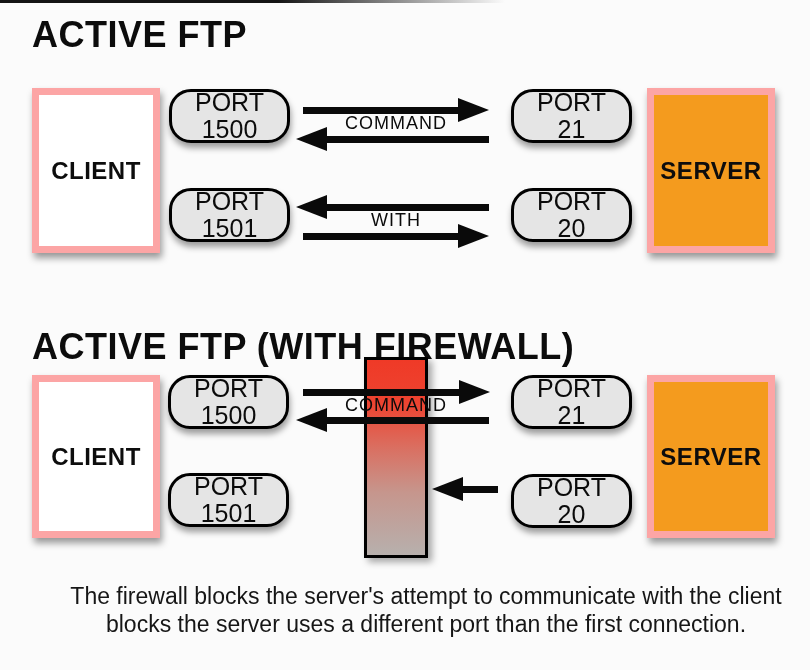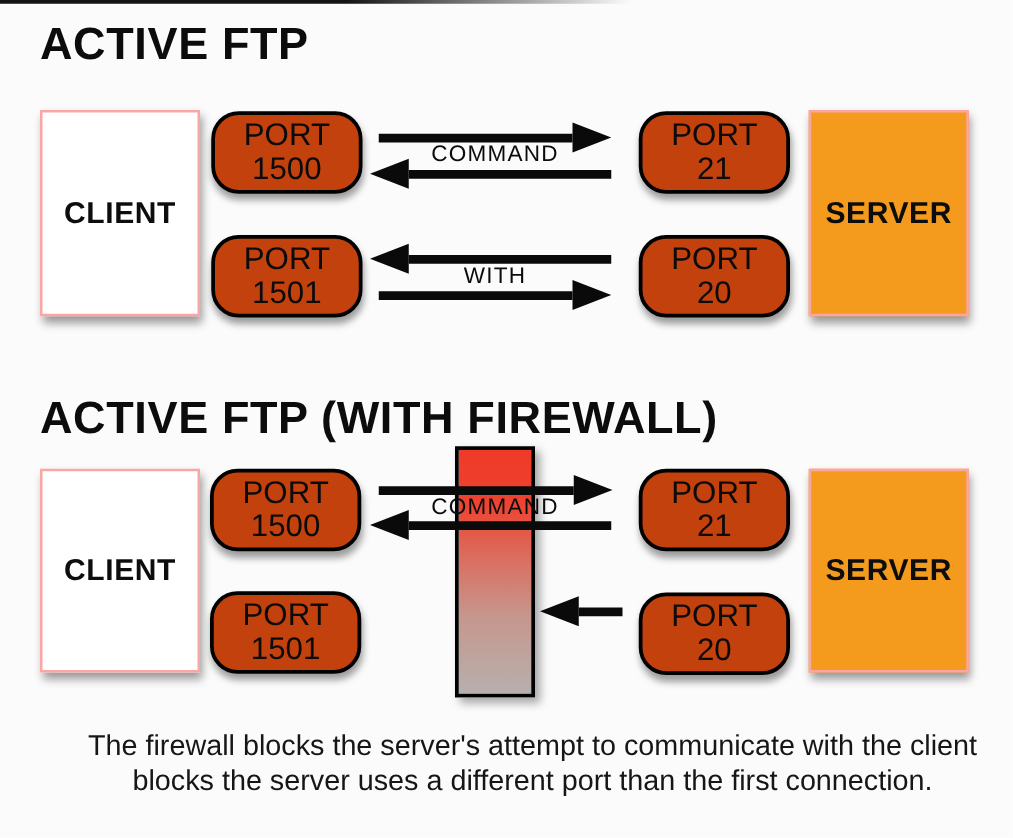--- a/index.html
+++ b/index.html
@@ -16,30 +16,30 @@
     background:linear-gradient(90deg,#141414 55%, rgba(20,20,20,0) 100%);
   }
   .title {
     position:absolute; left:32px;
     font-size:36px; font-weight:700; letter-spacing:0.5px;
     white-space:nowrap; color:#0c0c0c;
   }
   .bigbox {
     position:absolute; box-sizing:border-box;
     width:128px; height:165px;
-    background:#ffffff; border:2px solid #fca5a5;
+    background:#ffffff; border:7px solid #fca5a5;
     box-shadow:2px 5px 7px rgba(0,0,0,0.40);
     display:flex; align-items:center; justify-content:center;
     z-index:2;
   }
   .bigbox .boxlabel { font-size:24px; font-weight:700; letter-spacing:0.5px; }
   .badge {
     position:absolute; box-sizing:border-box;
-    width:121px; height:66px;
-    background:#c2410c; border:3px solid #000; border-radius:22px;
+    width:121px; height:54px;
+    background:#e5e5e5; border:3px solid #000; border-radius:22px;
     box-shadow:1px 5px 6px rgba(0,0,0,0.38);
     display:flex; flex-direction:column; align-items:center; justify-content:center;
     z-index:2;
   }
   .badge-line { font-size:25px; line-height:27px; color:#0b0b0b; }
   .firewall {
     position:absolute; box-sizing:border-box;
     left:364px; top:357px; width:64px; height:201px;
     border:3px solid #000;
     box-shadow:4px 4px 7px rgba(0,0,0,0.35);
@@ -117,21 +117,21 @@
   <div class="arrow" style="left:296px; top:195px; width:193px;">
     <div class="head-left"></div>
     <div class="shaft"></div>
   </div>
   <div class="flowlabel" style="top:210px;">WITH</div>
   <div class="arrow" style="left:303px; top:224px; width:186px;">
     <div class="shaft"></div>
     <div class="head-right"></div>
   </div>
 
-  <div class="title" style="top:313px;">ACTIVE FTP (WITH FIREWALL)</div>
+  <div class="title" style="top:326px;">ACTIVE FTP (WITH FIREWALL)</div>
 
   <div class="bigbox" style="left:32px; top:375px; height:163px;">
     <span class="boxlabel">CLIENT</span>
   </div>
 
   <div class="badge" style="left:168px; top:375px;">
     <div class="badge-line">PORT</div>
     <div class="badge-line">1500</div>
   </div>
   <div class="badge" style="left:168px; top:473px;">

